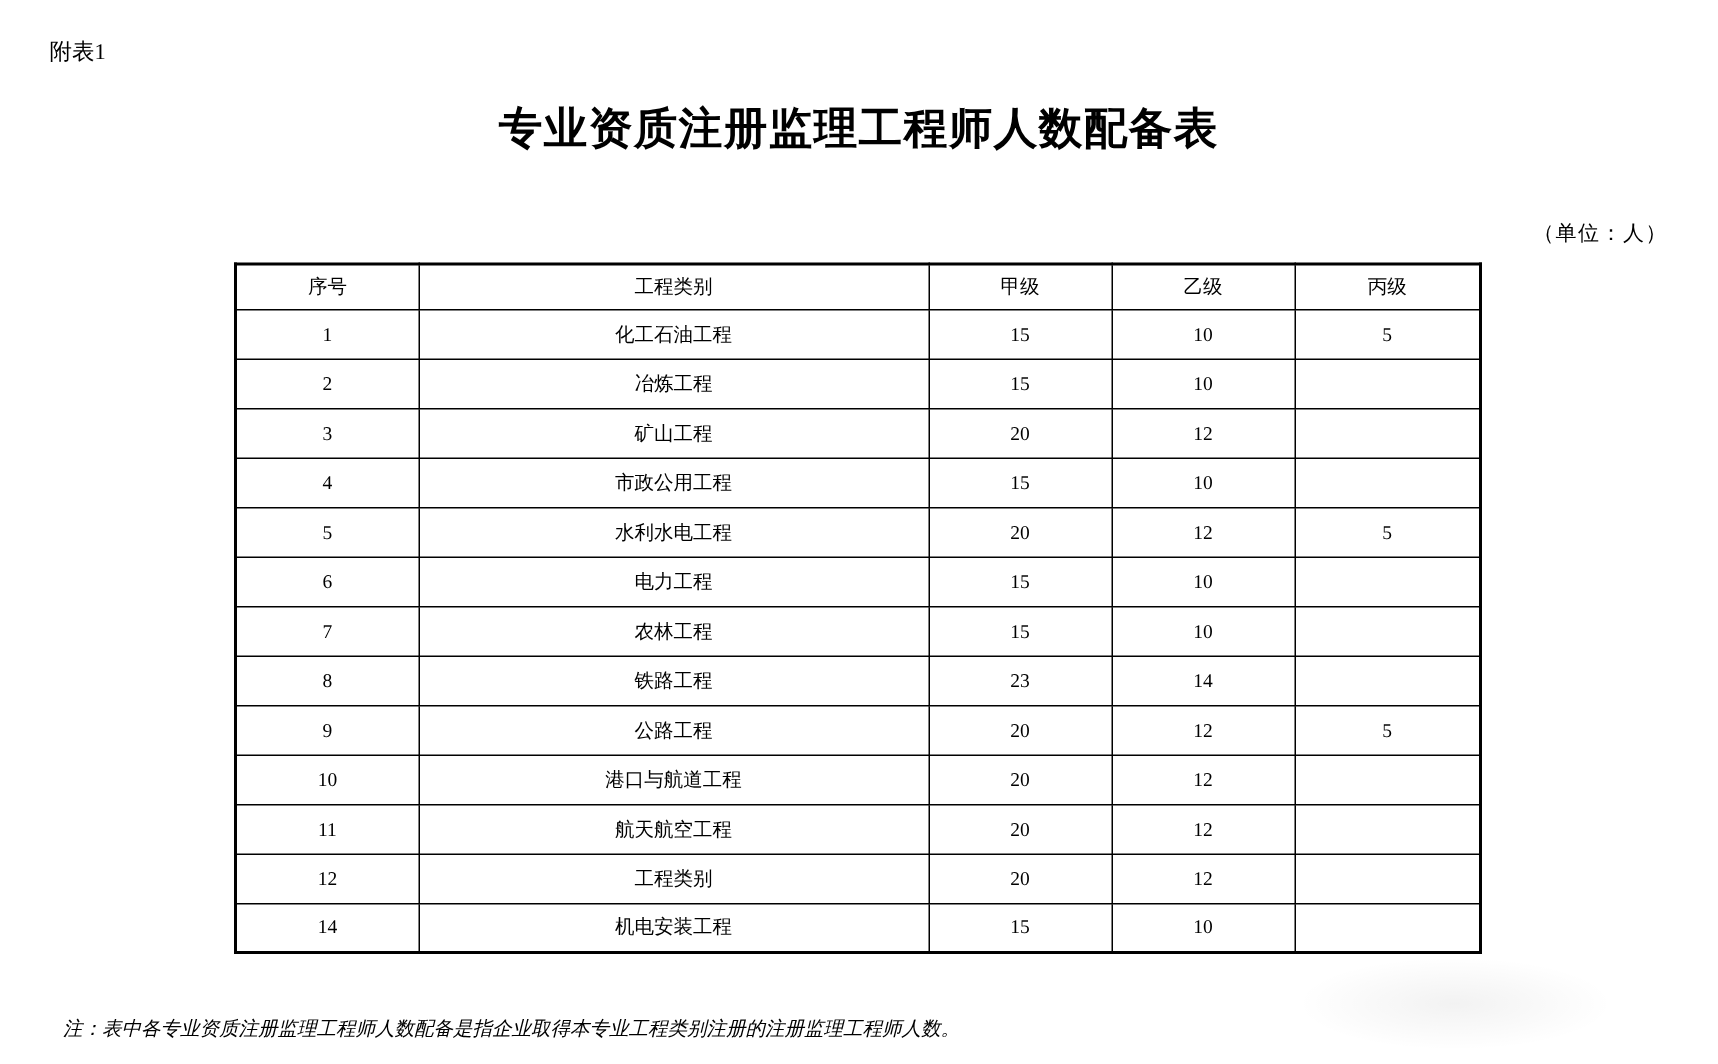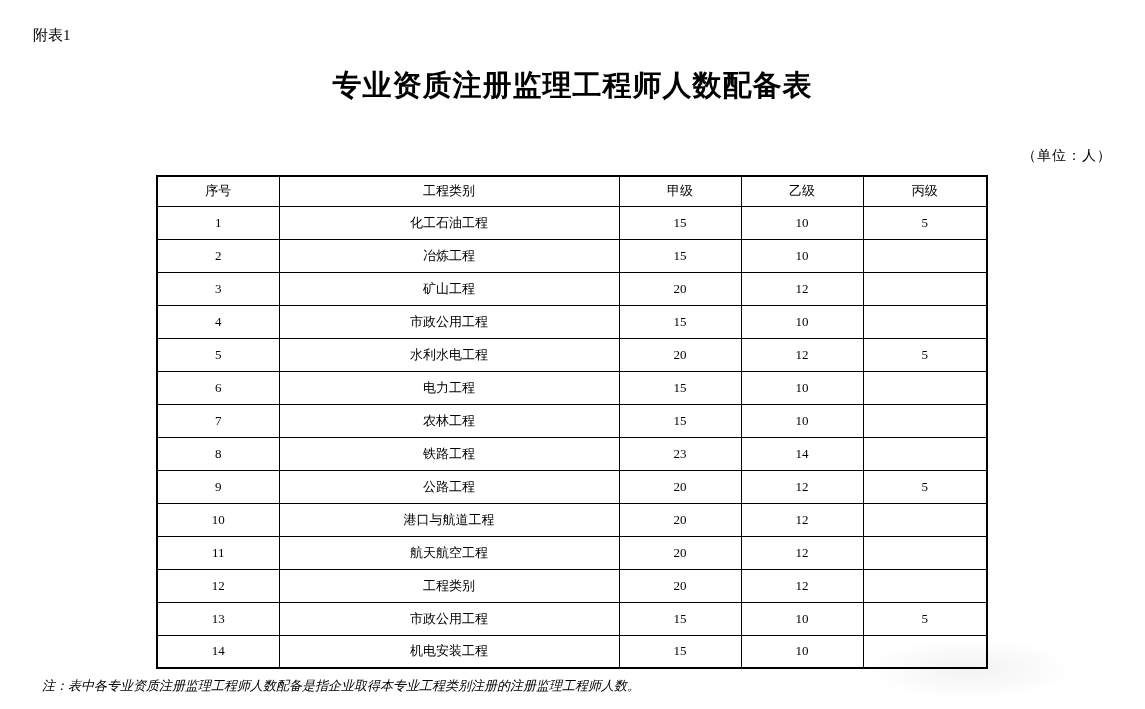--- a/index.html
+++ b/index.html
@@ -187,27 +187,20 @@
       <td></td>
     </tr>
         <tr>
       <td>12</td>
       <td>工程类别</td>
       <td>20</td>
       <td>12</td>
       <td></td>
     </tr>
         <tr>
-      <td>13</td>
-      <td>市政公用工程</td>
-      <td>15</td>
-      <td>10</td>
-      <td>5</td>
-    </tr>
-        <tr>
       <td>14</td>
       <td>机电安装工程</td>
       <td>15</td>
       <td>10</td>
       <td></td>
     </tr>
       </tbody>
   </table>
 
   <div class="note">注：表中各专业资质注册监理工程师人数配备是指企业取得本专业工程类别注册的注册监理工程师人数。</div>

